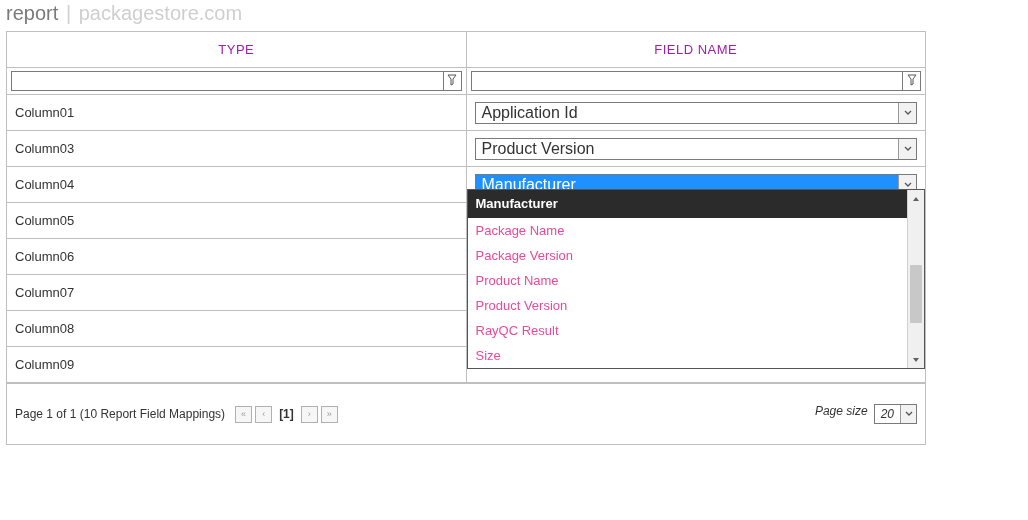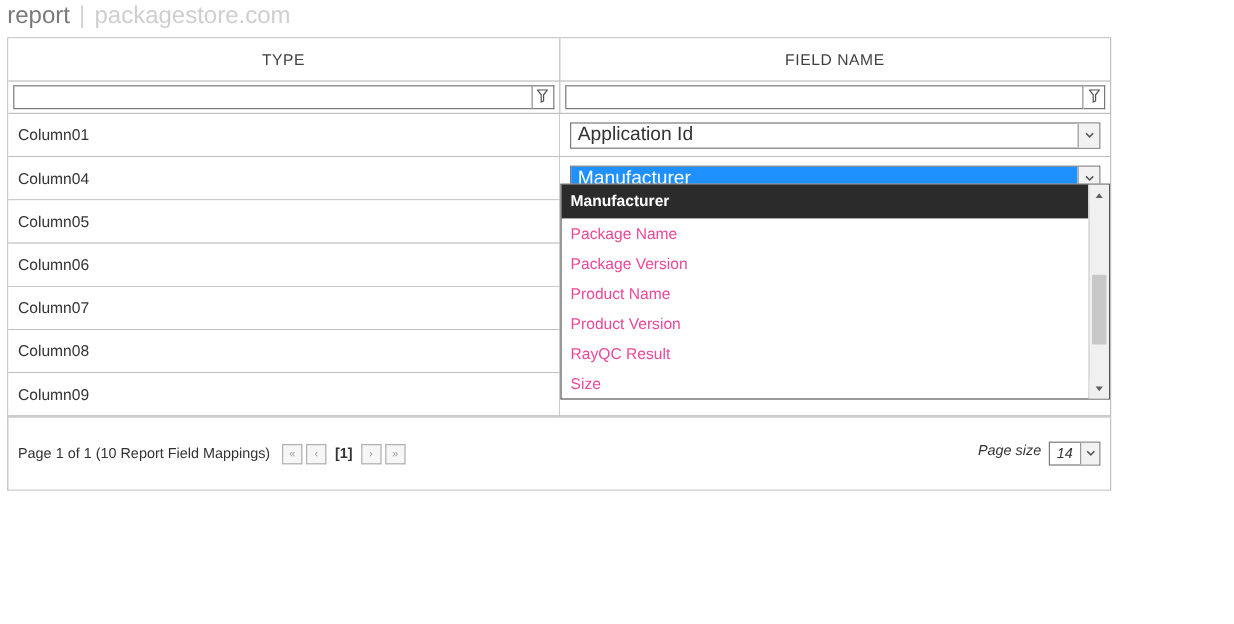--- a/index.html
+++ b/index.html
@@ -40,21 +40,21 @@
   }
   table.grid {
     width: 100%;
     border-collapse: collapse;
     table-layout: fixed;
   }
   table.grid th {
     font-weight: 400;
     font-size: 13px;
     letter-spacing: 0.5px;
-    color: #404040;
+    color: #a21caf;
     background: #fff;
     border-bottom: 1px solid #bfbfbf;
     border-right: 1px solid #bfbfbf;
     padding: 10px 6px;
     text-align: center;
   }
   table.grid th:last-child { border-right: none; }
 
   tr.filter-row td {
     padding: 3px 4px;
@@ -305,20 +305,33 @@
               <span class="sel-btn">
                 <svg viewBox="0 0 8 8">
                     <path d="M1 2l3 3 3-3" fill="none" stroke="#555" stroke-width="1.3"></path>
                   </svg>
               </span>
             </div>
           </td>
         </tr>
 
 
+        <tr class="data-row">
+          <td>Column03</td>
+          <td class="fieldcell">
+            <div class="select-box">
+              <span class="sel-text">Product Version</span>
+              <span class="sel-btn">
+                <svg viewBox="0 0 8 8">
+                    <path d="M1 2l3 3 3-3" fill="none" stroke="#555" stroke-width="1.3"></path>
+                  </svg>
+              </span>
+            </div>
+          </td>
+        </tr>
 
         <tr class="data-row">
           <td>Column04</td>
           <td class="fieldcell">
             <div class="select-box open">
               <span class="sel-text">Manufacturer</span>
               <span class="sel-btn">
                 <svg viewBox="0 0 8 8">
                     <path d="M1 2l3 3 3-3" fill="none" stroke="#555" stroke-width="1.3"></path>
                   </svg>
@@ -392,21 +405,21 @@
         <span class="pager-btn">«</span>
         <span class="pager-btn">‹</span>
         <span class="pager-current">[1]</span>
         <span class="pager-btn">›</span>
         <span class="pager-btn">»</span>
       </span>
     </div>
     <div class="footer-right">
       <span>Page size</span>
       <span class="page-size-select">
-        <span class="ps-text">14</span>
+        <span class="ps-text">20</span>
         <span class="ps-btn">
           <svg viewBox="0 0 8 8">
               <path d="M1 2l3 3 3-3" fill="none" stroke="#555" stroke-width="1.3"></path>
             </svg>
         </span>
       </span>
     </div>
   </div>
 
 </div>

